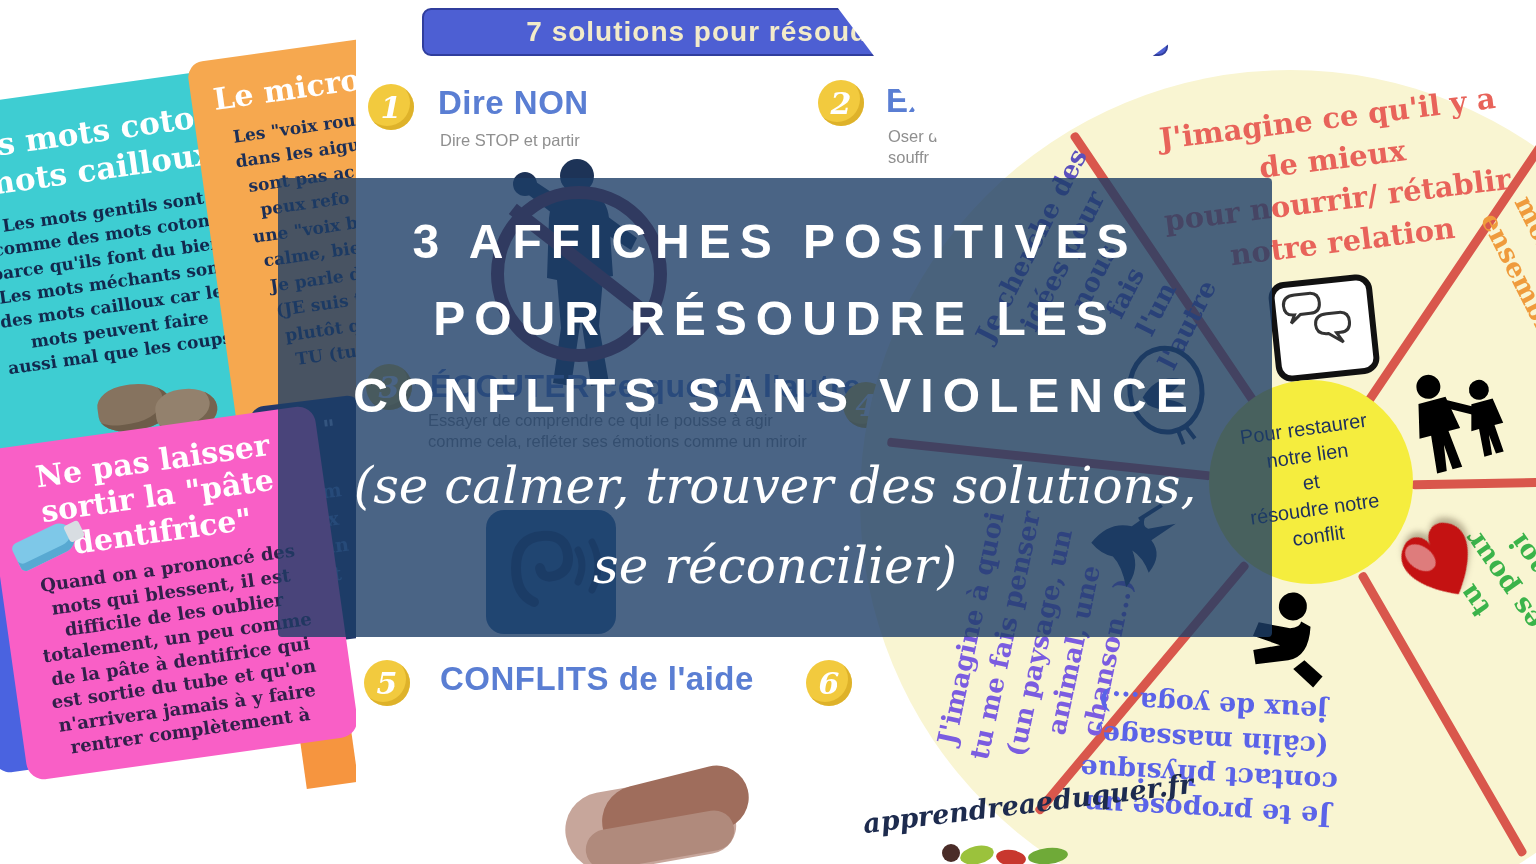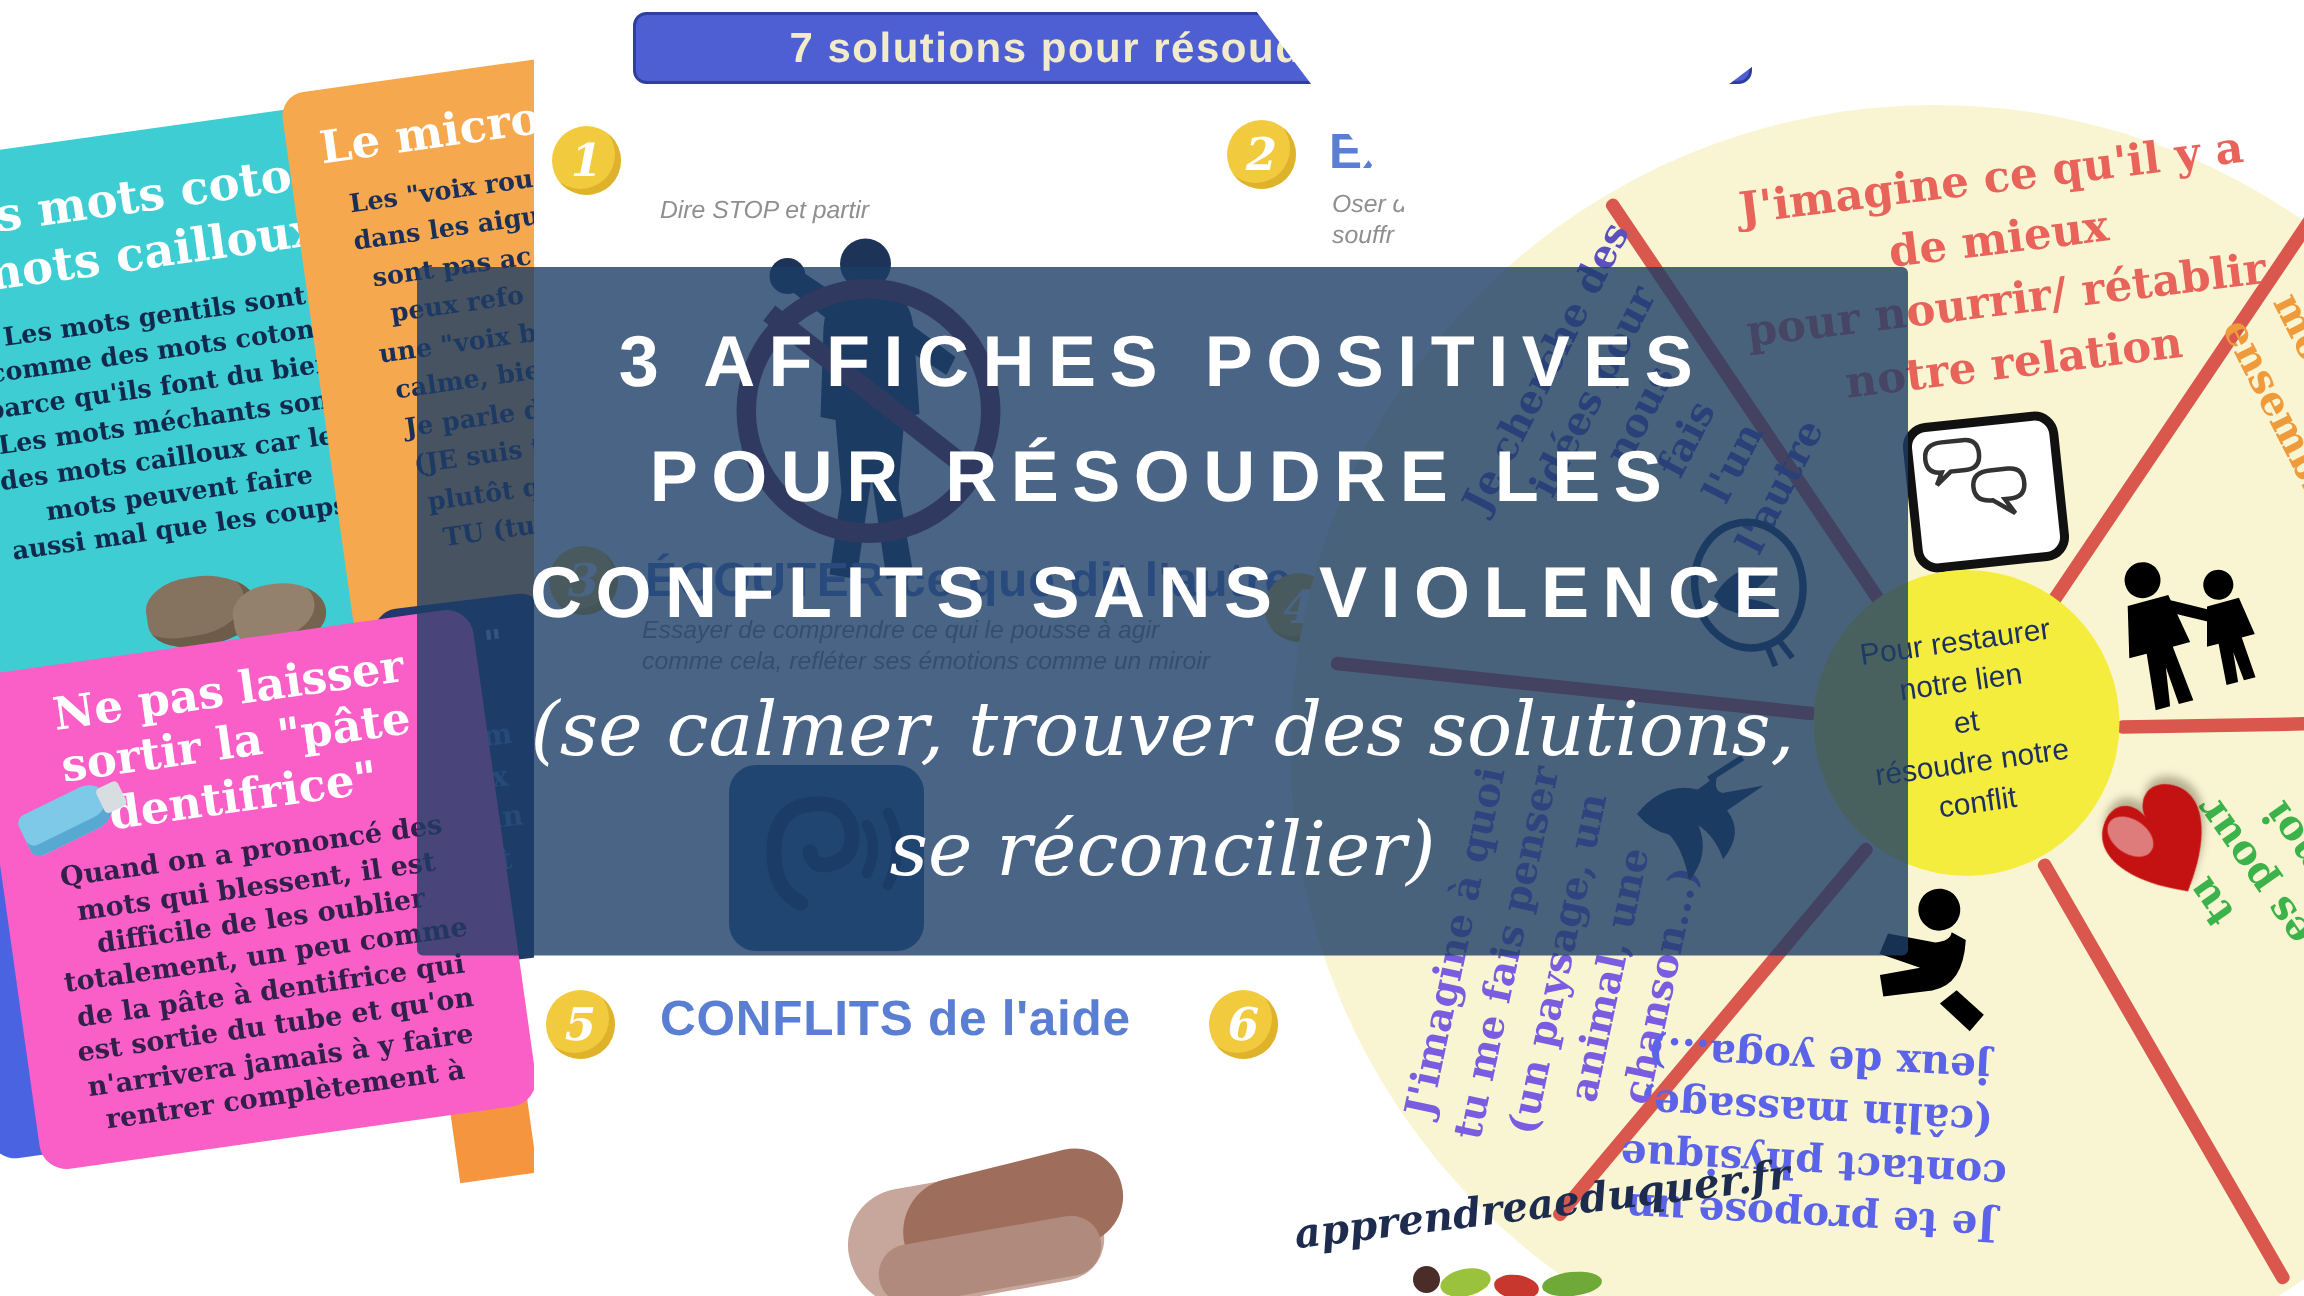--- a/index.html
+++ b/index.html
@@ -41,21 +41,21 @@
            border-radius:9px;display:flex;align-items:center;justify-content:center;
            color:#f2ebc9;font-size:28px;font-weight:bold;letter-spacing:1px;}
   .badge{position:absolute;width:46px;height:46px;border-radius:50%;background:#f2ca3e;color:#fff;
          font-family:"DejaVu Serif",serif;font-style:italic;font-weight:bold;font-size:30px;
          display:flex;align-items:center;justify-content:center;
          box-shadow:inset -4px -4px 0 rgba(205,158,25,.55);}
   .b1{left:12px;top:84px;} .b2{left:462px;top:80px;} .b3{left:10px;top:364px;}
   .b4{left:487px;top:382px;} .b5{left:8px;top:660px;} .b6{left:450px;top:660px;}
   .ptitle{position:absolute;color:#5a7ed3;font-weight:bold;font-size:33px;letter-spacing:.5px;white-space:nowrap;}
   .t1{left:82px;top:84px;} .t2{left:530px;top:82px;} .t3{left:74px;top:368px;font-size:32px;} .t5{left:84px;top:660px;}
-  .psub{position:absolute;color:#8f8f8f;font-size:16.5px;line-height:1.28;white-space:nowrap;font-style:italic;}
+  .psub{position:absolute;color:#8f8f8f;font-size:16.5px;line-height:1.28;white-space:nowrap;}
   .s1{left:84px;top:130px;} .s2{left:532px;top:126px;} .s3{left:72px;top:410px;} .s5{left:82px;top:704px;}
 
   .novio{left:135px;top:158px;width:180px;height:240px;}
   .ring{position:absolute;left:0px;top:28px;width:150px;height:150px;border:13px solid #7e2f47;border-radius:50%;}
   .slash{position:absolute;left:4px;top:96px;width:168px;height:13px;background:#7e2f47;transform:rotate(38deg);}
   .ear-icon{left:130px;top:510px;width:130px;height:124px;background:#2f639c;border-radius:18px;}
   .hands{left:149px;top:772px;width:310px;height:96px;}
   .hand1{position:absolute;left:60px;top:12px;width:170px;height:80px;background:#c7a69b;border-radius:40px 50px 30px 45px;transform:rotate(-10deg);}
   .hand2{position:absolute;left:95px;top:4px;width:150px;height:64px;background:#9f6d5c;border-radius:45px 40px 40px 30px;transform:rotate(-14deg);}
   .hand3{position:absolute;left:80px;top:48px;width:150px;height:40px;background:#b08a7c;border-radius:30px;transform:rotate(-10deg);}
@@ -137,20 +137,21 @@
     <div class="abs toothpaste">
       <div class="tube"></div>
         <div class="cap"></div>
     </div>
   </div>
 
   <div class="abs poster">
     <div class="pheader">7 solutions pour résoudre les conflits</div>
 
     <div class="badge b1">1</div>
+    <div class="ptitle t1">Dire NON</div>
     <div class="psub s1">Dire STOP et partir</div>
 
     <div class="badge b2">2</div>
     <div class="ptitle t2">Exp</div>
     <div class="psub s2">Oser d<br>souffr</div>
 
     <div class="abs novio">
       <svg width="180" height="240" viewBox="0 0 180 240">
         <circle cx="86" cy="18" r="17" fill="#1d3357"></circle>
         <path d="M70 36 Q60 40 58 60 L56 120 L66 122 L70 170 L62 225 L80 228 L90 160 L100 228 L118 225 L108 168 L112 120 L122 118 L118 60 Q116 42 104 37 Z" fill="#1d3357"></path>

